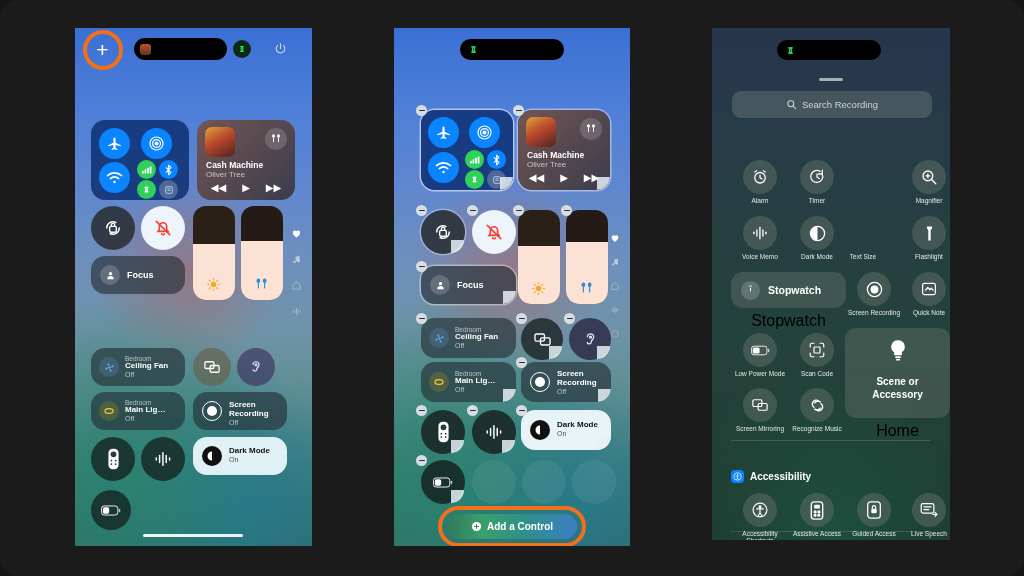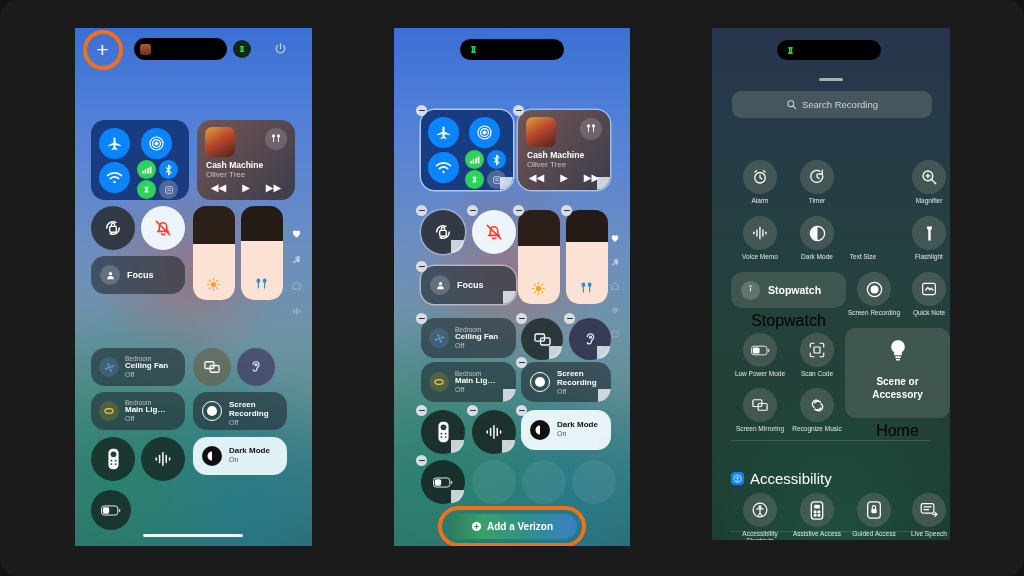--- a/index.html
+++ b/index.html
@@ -91,21 +91,21 @@
   .gbtn .cap{ margin-top:3px; font-size:6.5px; color:#e4eae6; text-align:center; line-height:1.1; }
 
   .searchbar{ position:absolute; border-radius:9px; background:rgba(120,134,128,.38);
     display:flex; align-items:center; justify-content:center; gap:5px;
     color:#cfd6d2; font-size:9.5px;}
   .grabber{ position:absolute; width:24px;height:3px;border-radius:2px;background:rgba(210,218,214,.75); }
 
   .sect{ position:absolute; display:flex; align-items:center; gap:6px; }
   .sect .sq{ width:13px;height:13px;border-radius:4px;background:#0a84ff;
     display:flex;align-items:center;justify-content:center;color:#fff;font-size:8px;font-weight:700;}
-  .sect .nm{ color:#fff; font-size:15px; font-weight:400;}
+  .sect .nm{ color:#fff; font-size:10px; font-weight:700;}
 
   .addbtn{ position:absolute; border-radius:999px;
     background:linear-gradient(90deg,#2f7a5e,#3aa06a 28%,#2f8f8a 60%,#3b7fc4 100%);
     display:flex;align-items:center;justify-content:center;gap:5px;
     color:#fff;font-size:10px;font-weight:600;}
 
   .divider{ position:absolute; height:1px; background:rgba(255,255,255,.14); }
   svg{ display:block; }
 </style>
 </head>
@@ -672,21 +672,21 @@
             <circle cx="12" cy="12" r="8"></circle>
           </svg>
       </div>
 
       <div class="addbtn" style="left:53px;top:486px;width:130px;height:25px;">
         <svg width="11" height="11" viewBox="0 0 24 24" fill="#fff">
             <circle cx="12" cy="12" r="10"></circle>
             <path d="M11 7h2v10h-2z" fill="#2b7a5e"></path>
             <path d="M7 11h10v2H7z" fill="#2b7a5e"></path>
           </svg>
-        <span>Add a Verizon</span>
+        <span>Add a Control</span>
       </div>
       <div class="ring-pill" style="left:44px;top:478px;width:148px;height:41px;"></div>
 
     </div>
   </div>
 
   <div class="phone" style="left:712px;top:28px;width:238px;height:512px;">
     <div class="screen">
       <div class="wall-b"></div>
 

